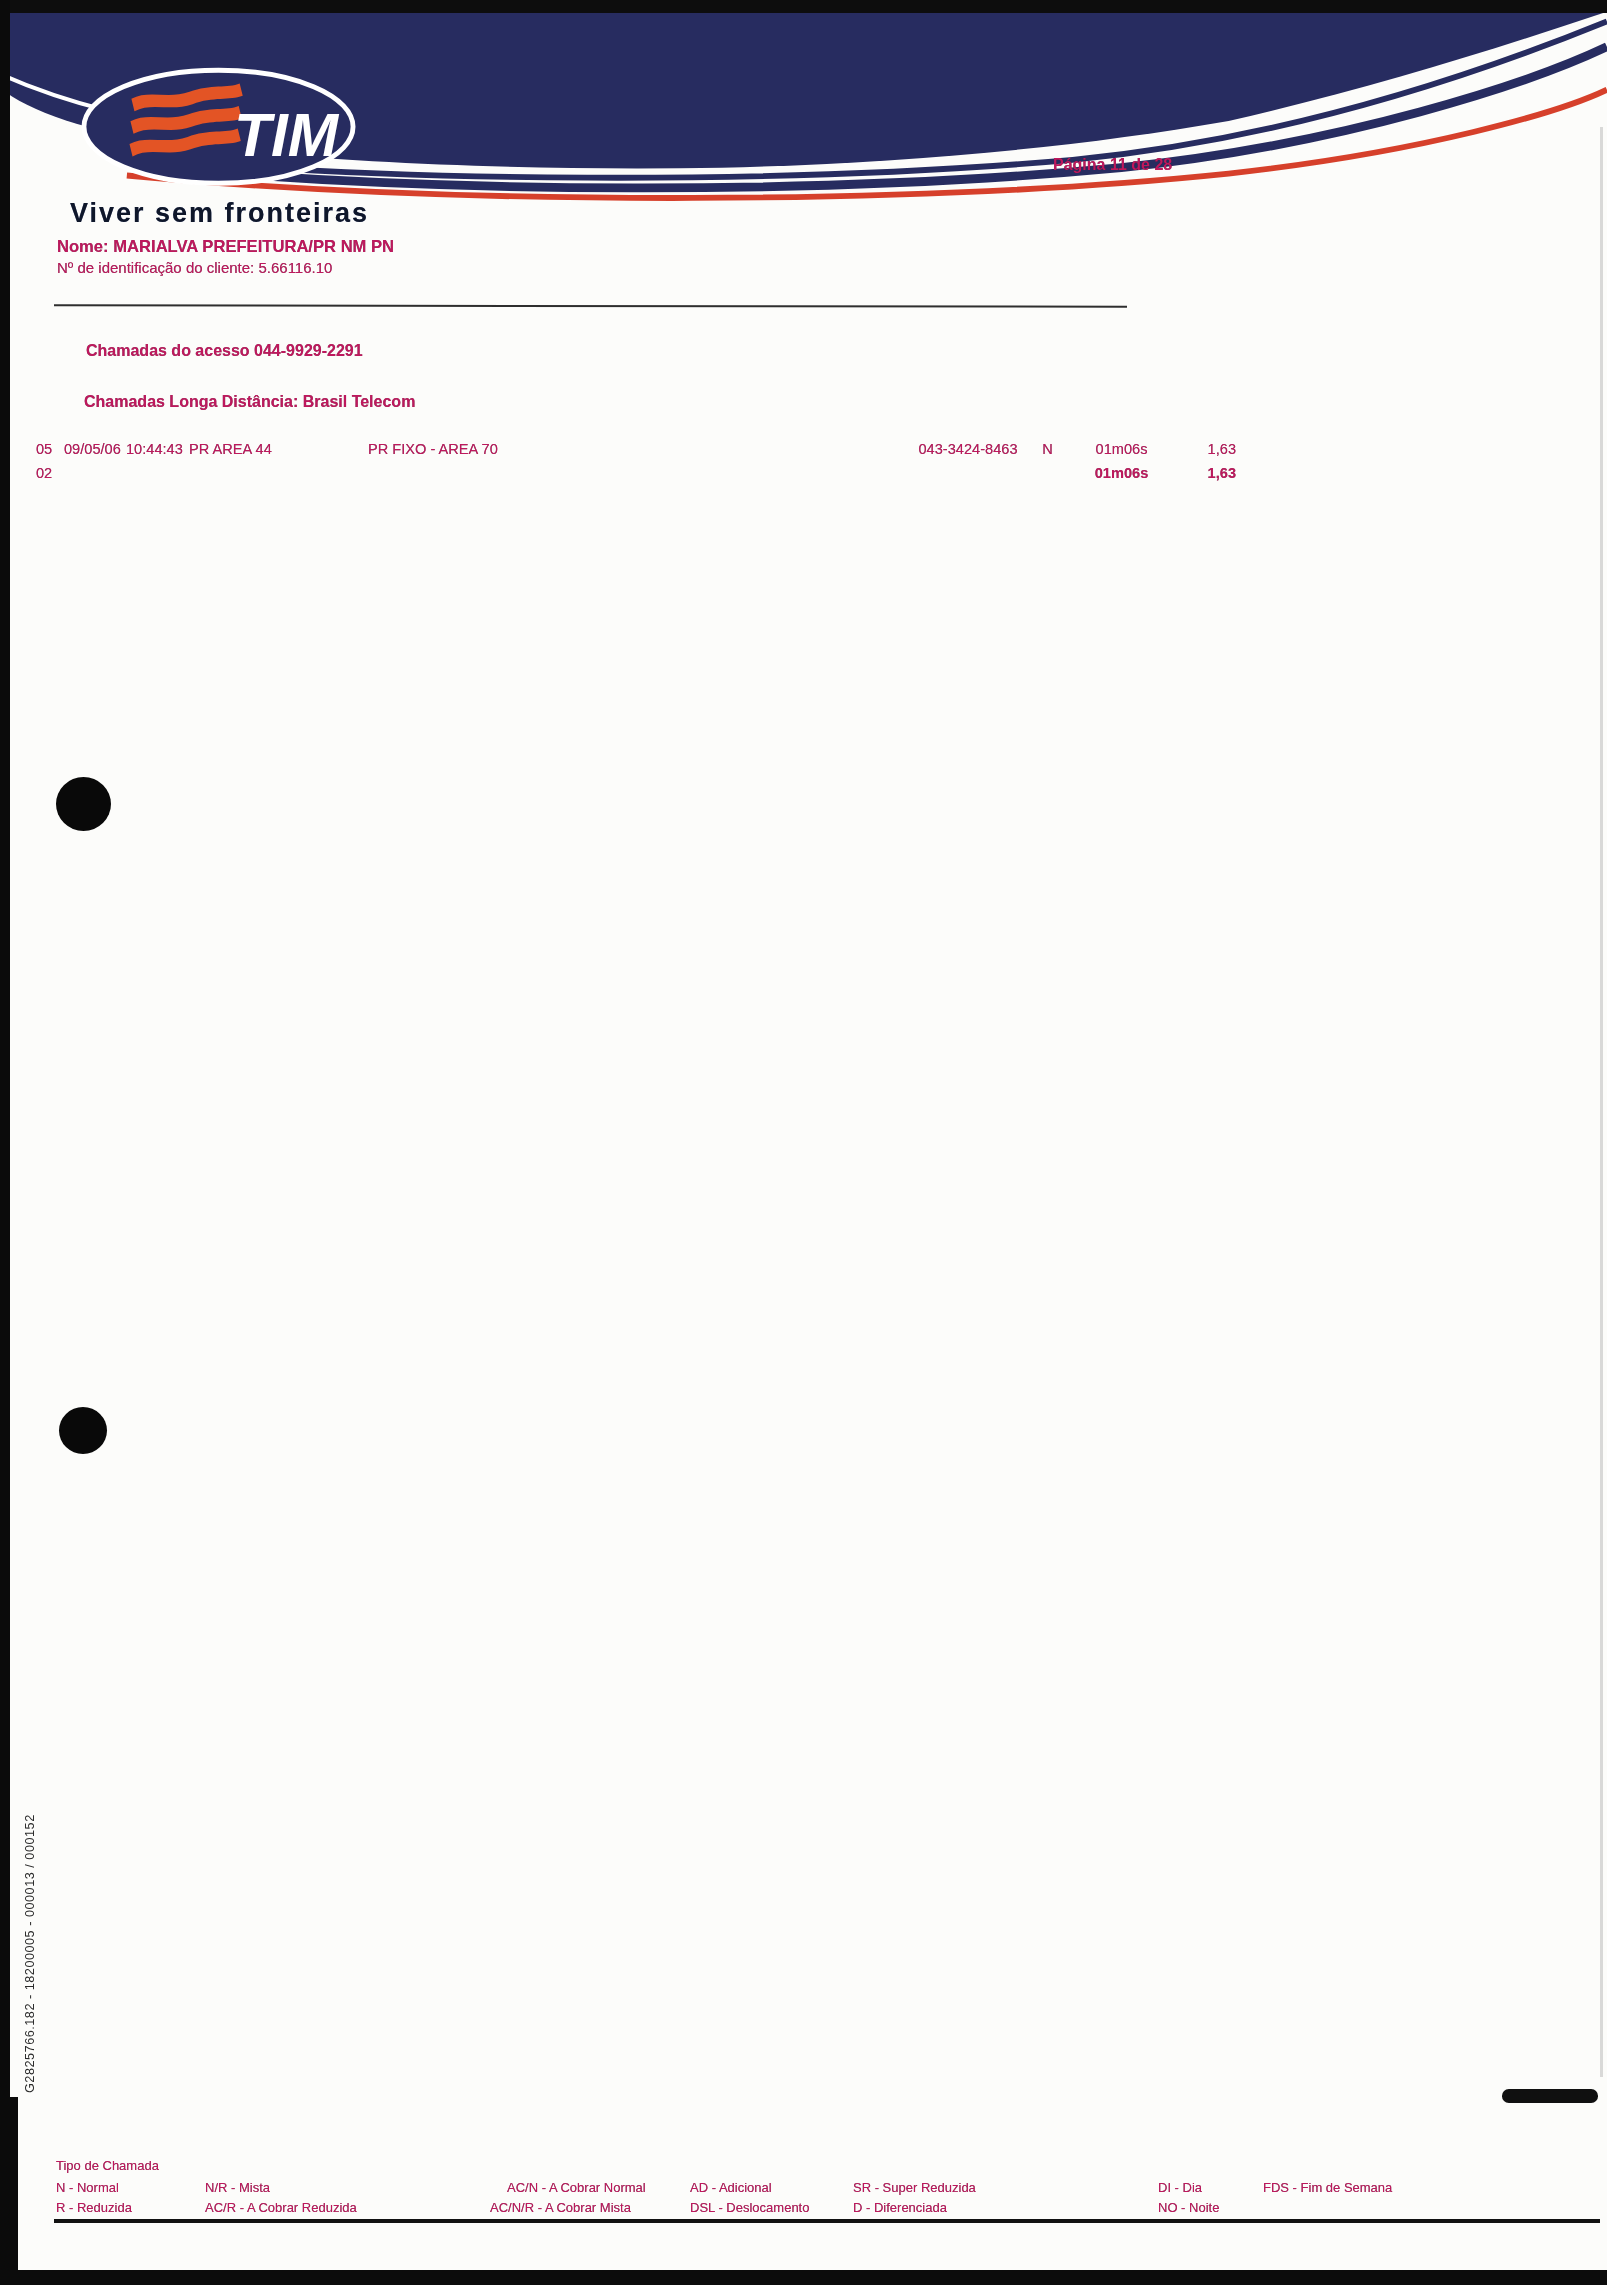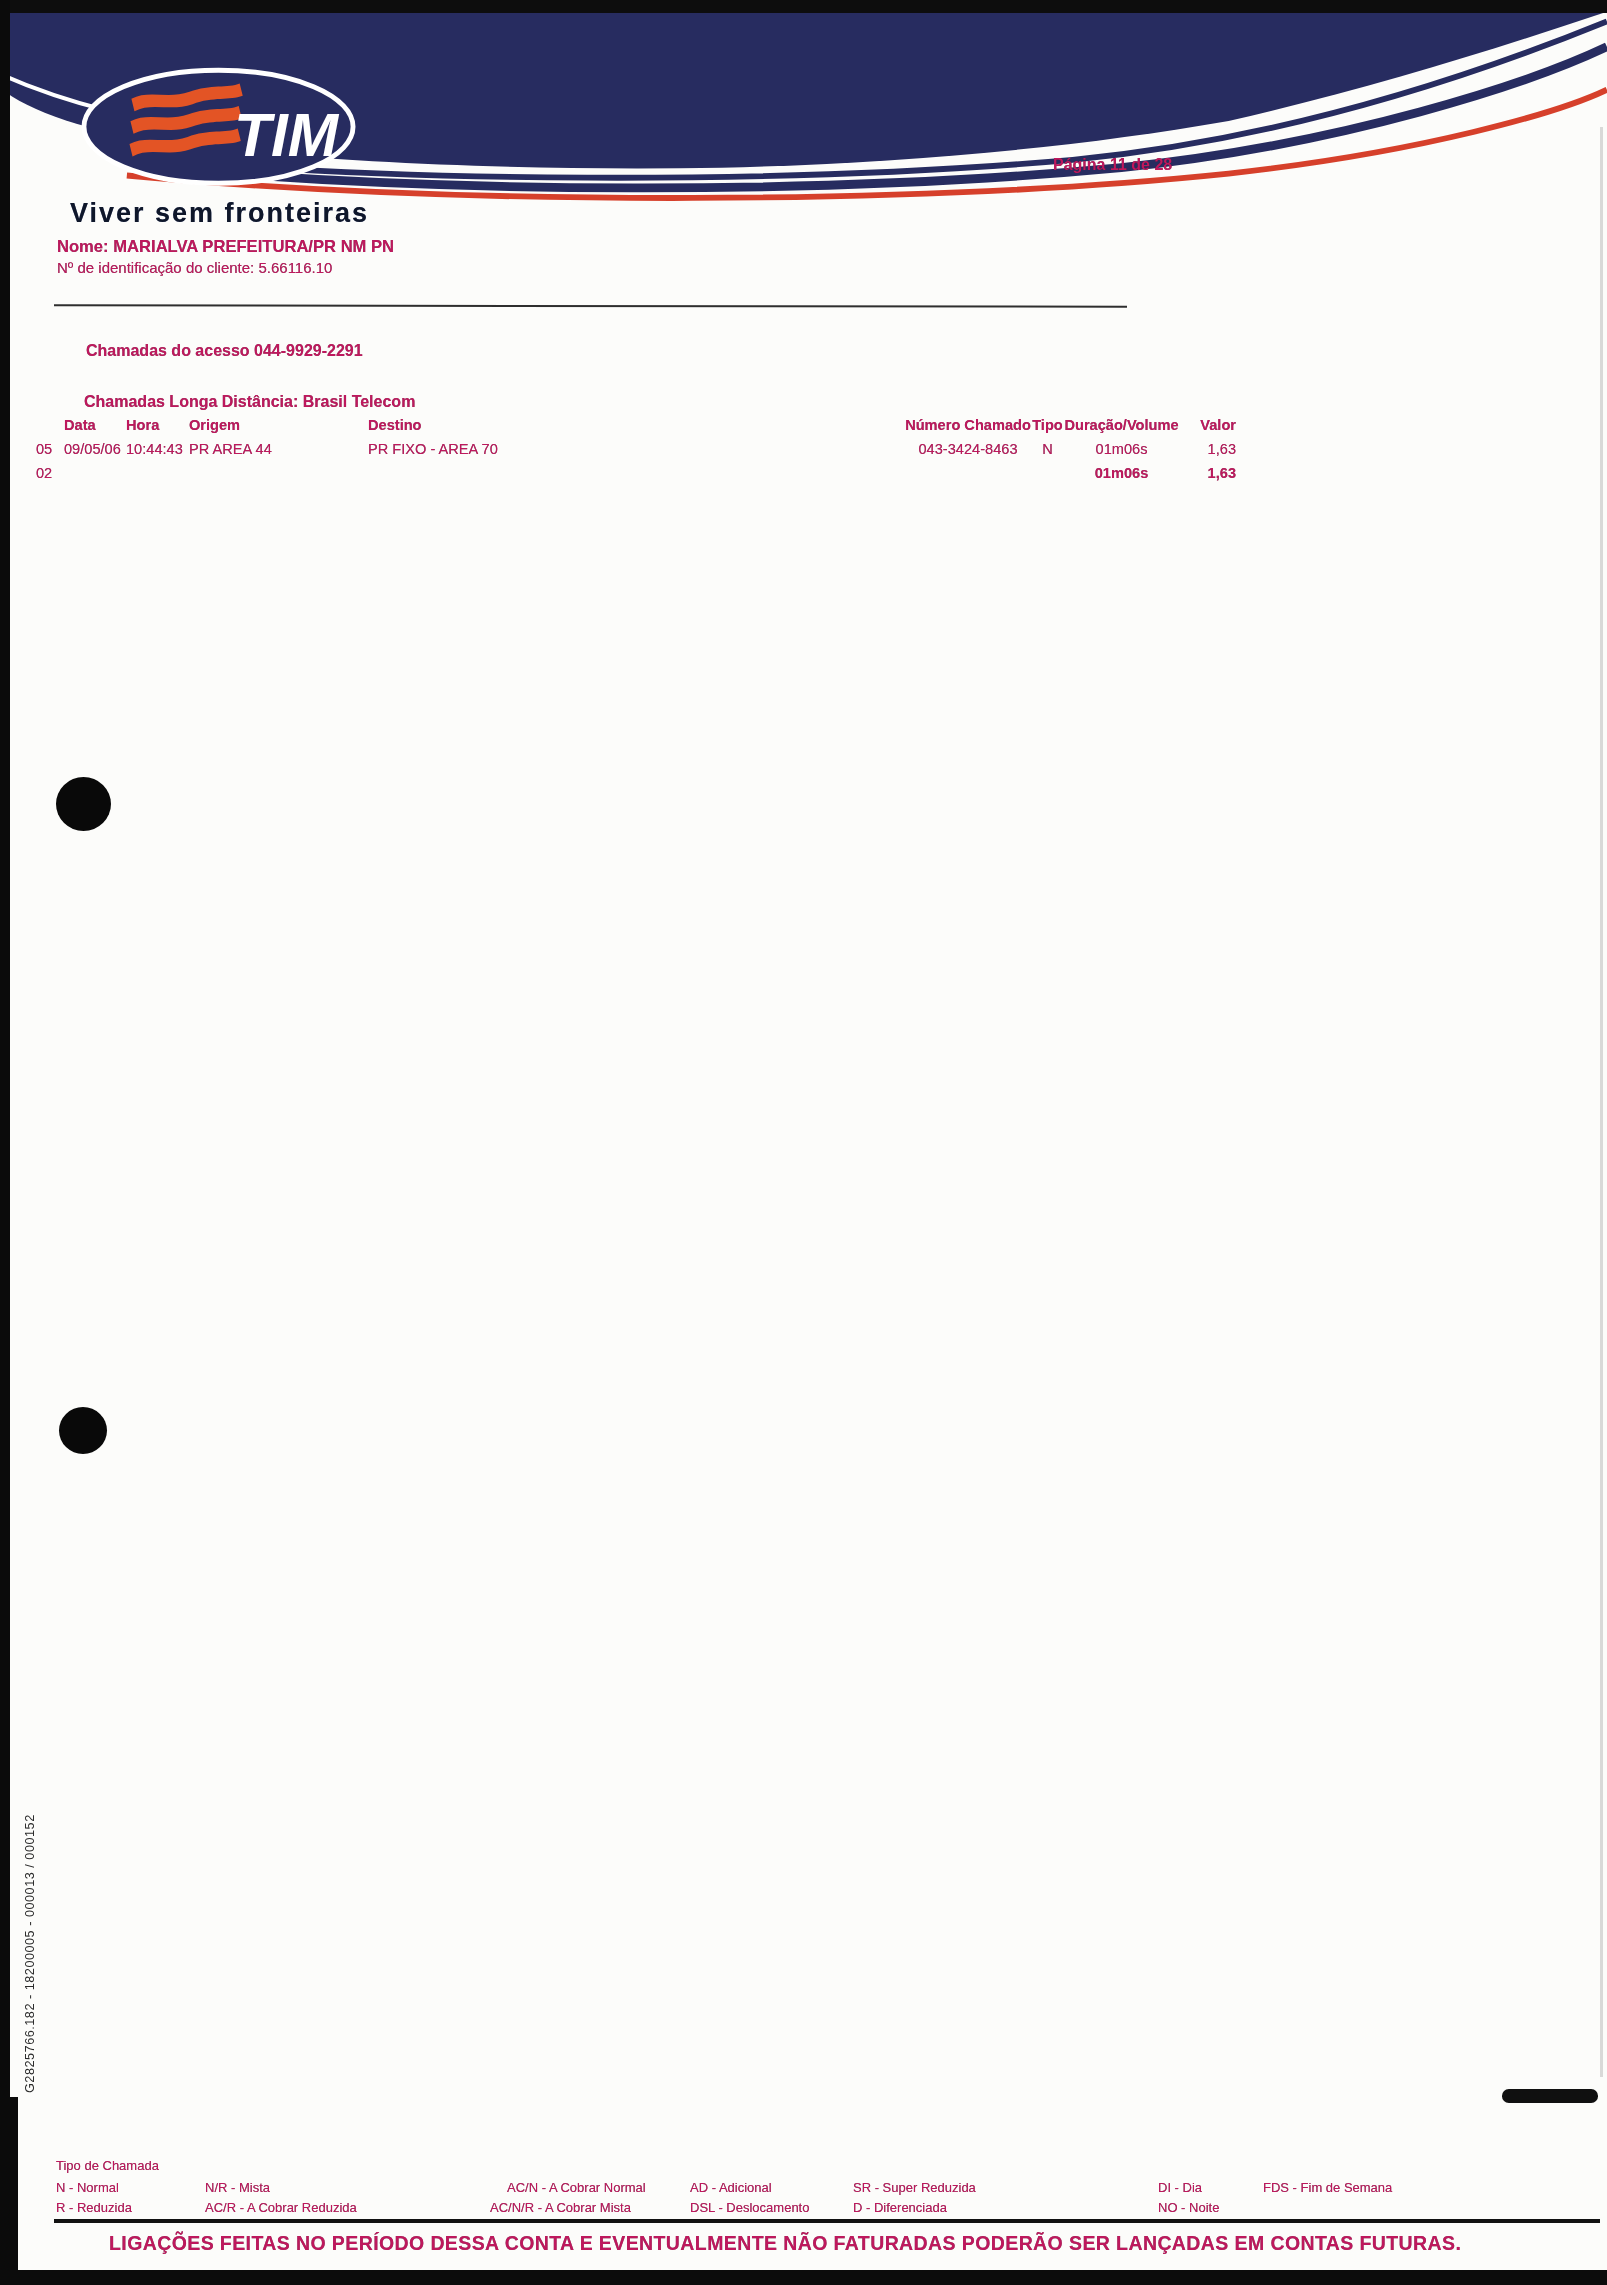--- a/index.html
+++ b/index.html
@@ -87,30 +87,20 @@
 
   <div class="abs page-label ink">Página 11 de 28</div>
   <div class="abs slogan">Viver sem fronteiras</div>
   <div class="abs cust-name ink b">Nome: MARIALVA PREFEITURA/PR NM PN</div>
   <div class="abs cust-id ink">Nº de identificação do cliente: 5.66116.10</div>
   <div class="abs divider"></div>
 
   <div class="abs sec-title access-title ink">Chamadas do acesso 044-9929-2291</div>
   <div class="abs sec-title table-title ink">Chamadas Longa Distância: Brasil Telecom</div>
 
-  <div class="trow ink b" style="top:417px">
-    <span class="cell c-data">Data</span>
-    <span class="cell c-hora">Hora</span>
-    <span class="cell c-orig">Origem</span>
-    <span class="cell c-dest">Destino</span>
-    <span class="cell c-numc">Número Chamado</span>
-    <span class="cell c-tipo">Tipo</span>
-    <span class="cell c-dur">Duração/Volume</span>
-    <span class="cell c-val">Valor</span>
-  </div>
 
   <div class="trow ink" style="top:441px">
     <span class="cell c-num">05</span>
     <span class="cell c-data">09/05/06</span>
     <span class="cell c-hora">10:44:43</span>
     <span class="cell c-orig">PR AREA 44</span>
     <span class="cell c-dest">PR FIXO - AREA 70</span>
     <span class="cell c-numc">043-3424-8463</span>
     <span class="cell c-tipo">N</span>
     <span class="cell c-dur">01m06s</span>
@@ -146,17 +136,16 @@
 
   <div class="abs legend lg-line1 ink" style="left:853px">SR - Super Reduzida</div>
   <div class="abs legend lg-line2 ink" style="left:853px">D - Diferenciada</div>
 
   <div class="abs legend lg-line1 ink" style="left:1158px">DI - Dia</div>
   <div class="abs legend lg-line2 ink" style="left:1158px">NO - Noite</div>
 
   <div class="abs legend lg-line1 ink" style="left:1263px">FDS - Fim de Semana</div>
 
   <div class="abs thick-line"></div>
-  <div class="abs disclaimer ink">LIGAÇÕES FEITAS NO PERÍODO DESSA CONTA E EVENTUALMENTE NÃO FATURADAS PODERÃO SER LANÇADAS EM CONTAS FUTURAS.</div>
   <div class="abs bottom-bar"></div>
 
 </div>
 
 
 </body></html>

